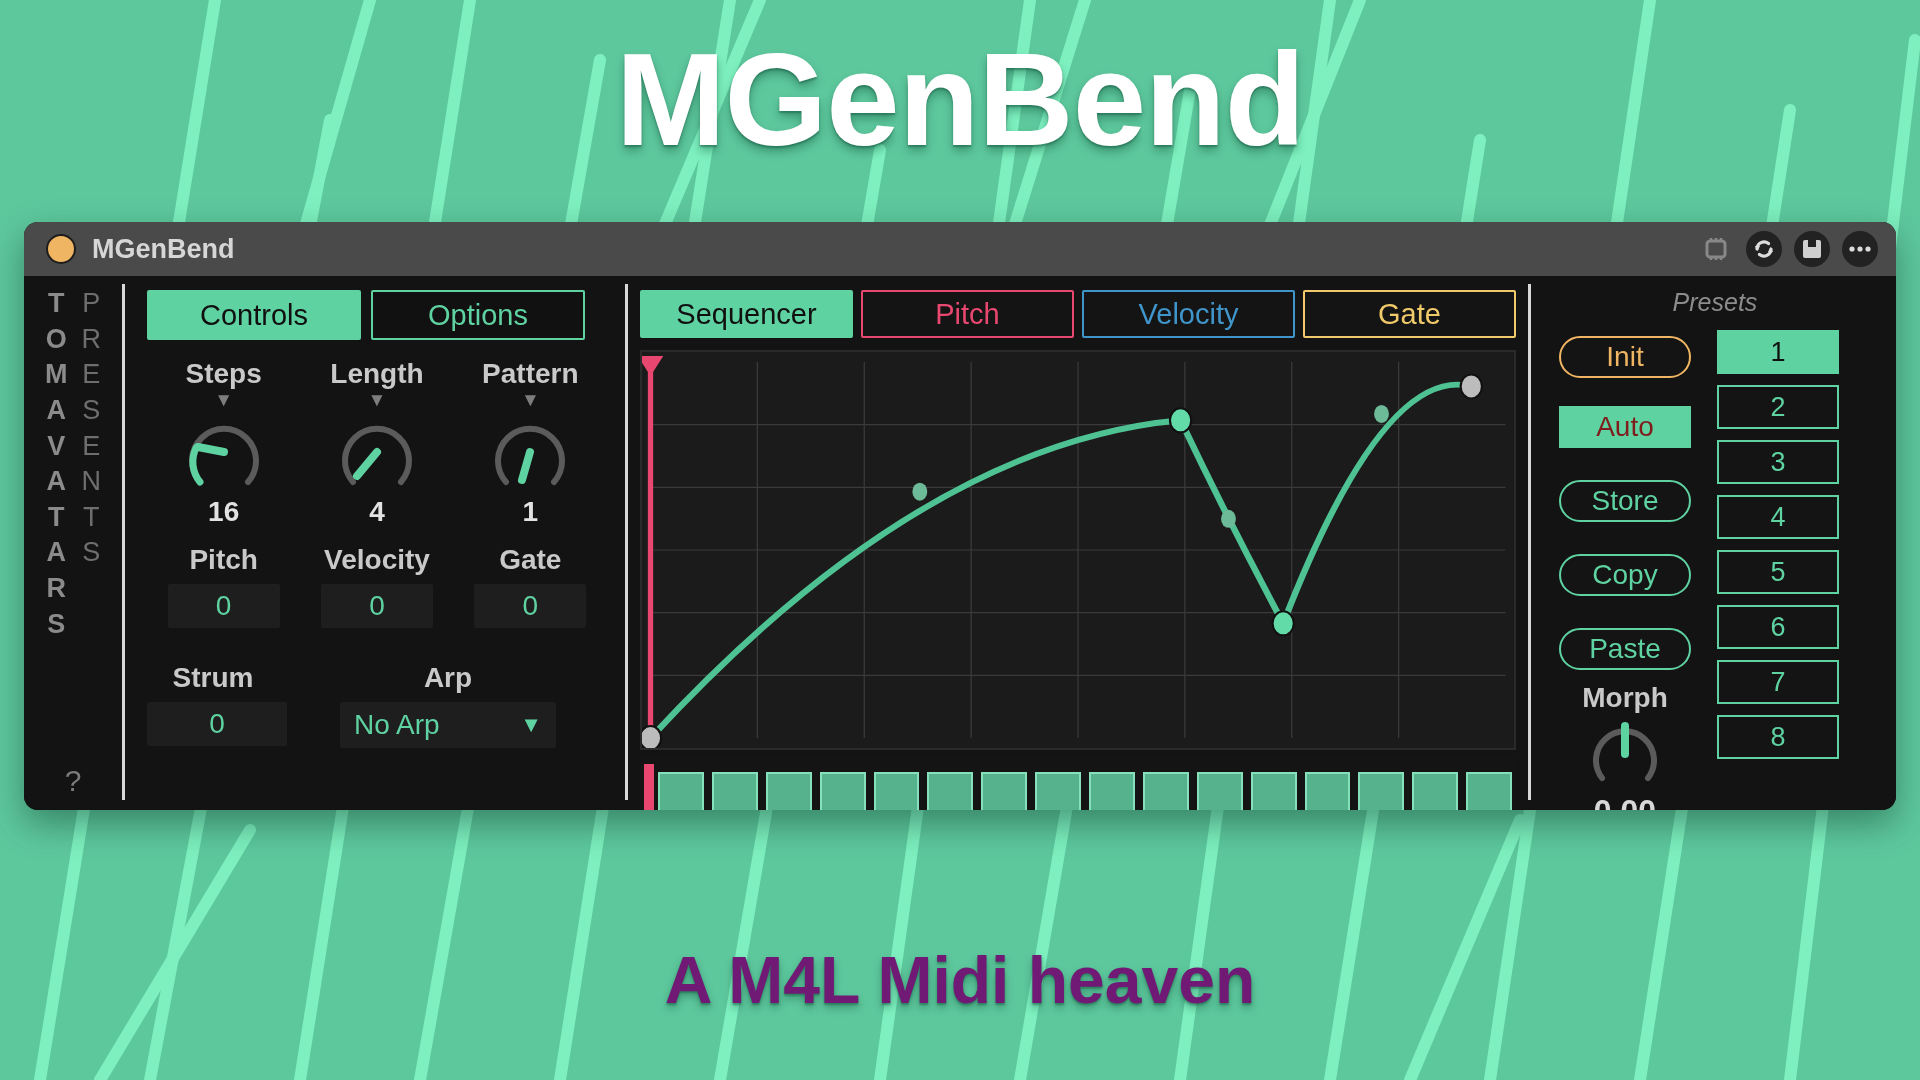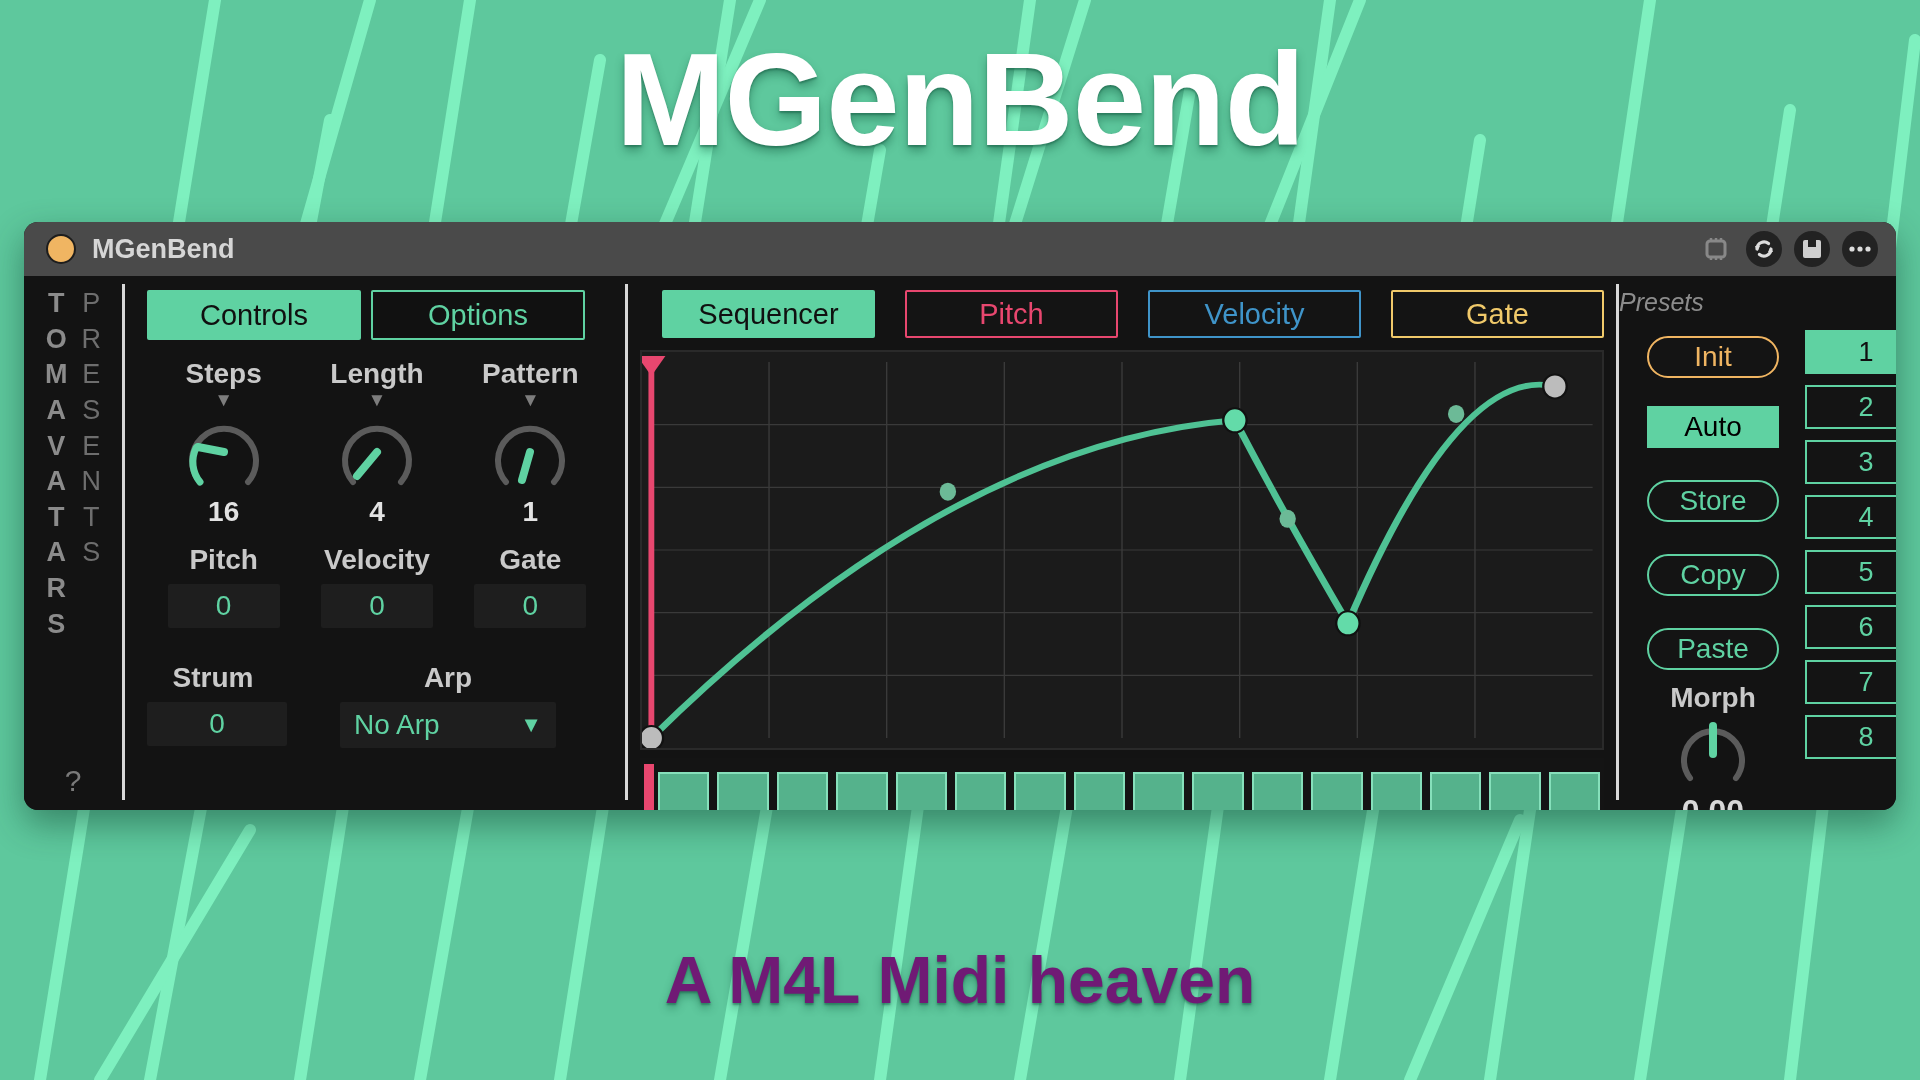--- a/index.html
+++ b/index.html
@@ -147,21 +147,21 @@
   .dd-caret { margin-left: auto; color: #5fd2a2; font-size: 22px; }
 
   
   #seq {
     flex: 1 1 auto; position: relative; padding: 14px 12px 0 12px;
   }
   .seqtabs { display: flex; gap: 8px; }
   .tab-seq {
     width: 213px; height: 48px;
     display: flex; align-items: center; justify-content: center;
-    font-size: 29px; border-radius: 2px; margin-left: 22px;
+    font-size: 29px; border-radius: 2px;
   }
   .tab-seq.seq    { background: #5fd2a2; color: #101010; border: 2px solid #5fd2a2; }
   .tab-seq.pitch  { background: #141414; color: #e8476f; border: 2px solid #e8476f; }
   .tab-seq.vel    { background: #141414; color: #3f94c9; border: 2px solid #3f94c9; }
   .tab-seq.gate   { background: #141414; color: #f0c96a; border: 2px solid #f0c96a; }
 
   #curvepane {
     margin-top: 12px;
     height: 400px;
     background: #1b1b1b;
@@ -187,36 +187,36 @@
   }
 
   
   #presets {
     width: 368px; flex: 0 0 368px;
     position: relative; padding-top: 12px;
     display: flex;
   }
   .pres-title {
     position: absolute; top: 12px; left: 0; width: 368px;
-    color: #8c8c8c;
+    text-align: center; color: #8c8c8c;
     font-size: 25px; font-style: italic;
   }
   .pres-left { width: 186px; padding: 48px 0 8px 28px; }
   .pillbtn {
     width: 132px; height: 42px; margin-bottom: 12px;
     display: flex; align-items: center; justify-content: center;
     font-size: 28px; border-radius: 22px;
     background: #141414;
   }
   .pillbtn.init  { color: #f0b562; border: 2px solid #f0b562; }
   .pillbtn.green { color: #5fd2a2; border: 2px solid #5fd2a2; margin-top: 32px; }
   .sqbtn {
     width: 132px; height: 42px; margin-bottom: 16px;
     display: flex; align-items: center; justify-content: center;
-    font-size: 28px; background: #5fd2a2; color: #000000;
+    font-size: 28px; background: #5fd2a2; color: #7f1d1d;
   }
   .morphwrap { width: 132px; text-align: center; margin-top: 4px; }
   .morphlabel { color: #c9c9c9; font-size: 28px; font-weight: bold; }
   .morphval { color: #d8d8d8; font-size: 32px; font-weight: bold; margin-top: 1px; }
 
   .pres-right { width: 150px; padding-top: 42px; }
   .presetbtn {
     width: 122px; height: 44px; margin-bottom: 11px;
     display: flex; align-items: center; justify-content: center;
     font-size: 27px; border: 2px solid #5fd2a2;

